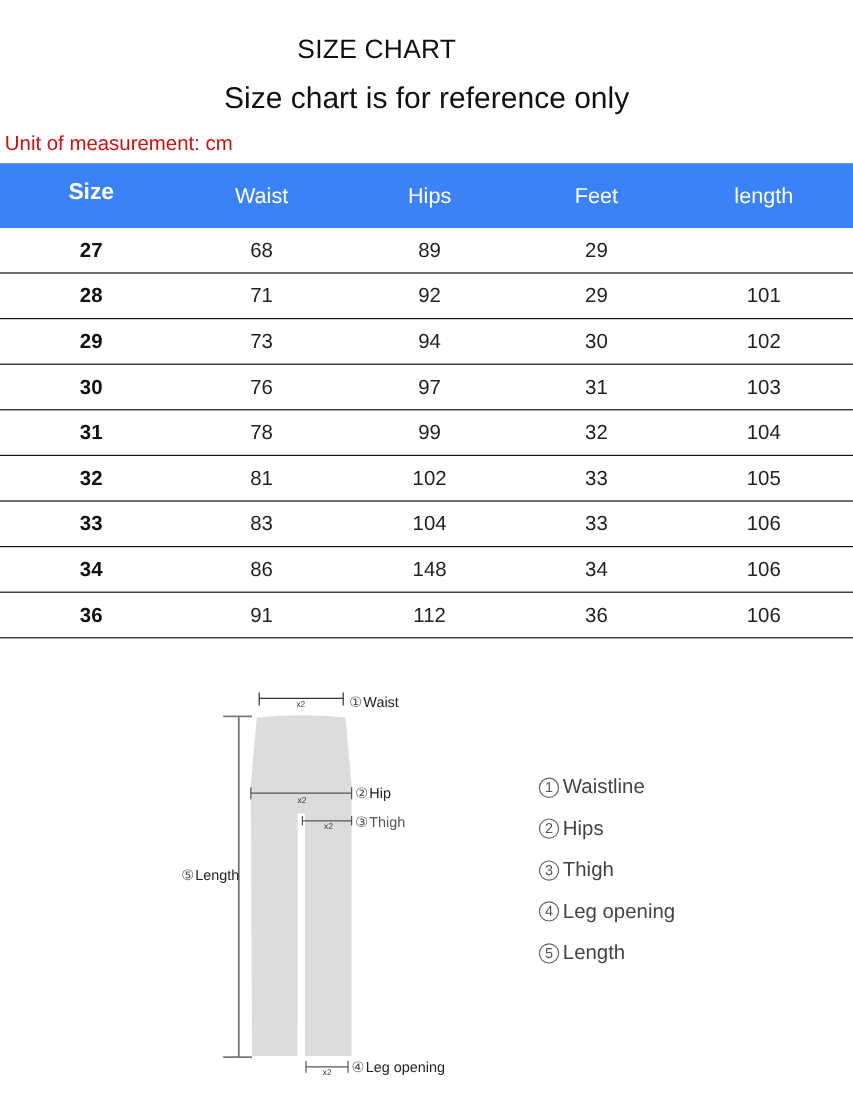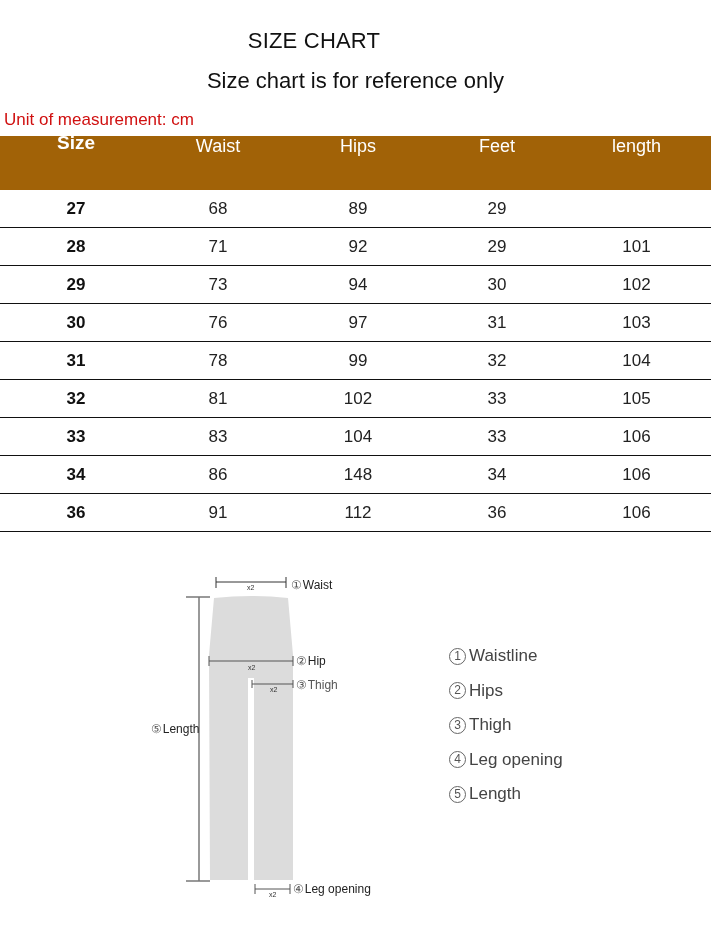--- a/index.html
+++ b/index.html
@@ -6,33 +6,33 @@
     html, body { width: 711px; height: 929px; background: #ffffff; overflow: hidden; }
     body { position: relative; font-family: "Liberation Sans", sans-serif; color: #111; }
 
     .title {
       position: absolute; left: 0; width: 628px; top: 28px;
       text-align: center; font-size: 22px; letter-spacing: 0.2px;
       font-family: "Liberation Sans", sans-serif; color: #111;
     }
     .subtitle {
       position: absolute; left: 0; width: 711px; top: 68px;
-      text-align: center; font-size: 22px; color: #111;
+      text-align: center; font-size: 25px; color: #111;
     }
     .unit {
       position: absolute; left: 4px; top: 110px;
       font-size: 17px; color: #d01010;
     }
 
     .table {
       position: absolute; left: 0; top: 136px; width: 711px;
     }
     .thead {
-      display: flex; height: 54px; background: #a16207; color: #fff;
-      align-items: flex-start;
+      display: flex; height: 54px; background: #3b82f6; color: #fff;
+      align-items: center;
     }
     .thead .cell { font-size: 18px; color: #fff; }
     .thead .cell.size { font-weight: bold; font-size: 19px; margin-top: -4px; }
     .row {
       display: flex; height: 38px; align-items: center;
       border-bottom: 1.5px solid #111;
     }
     .cell { text-align: center; font-size: 17px; color: #222; }
     .c0 { width: 152px; }
     .c1 { width: 132px; }

